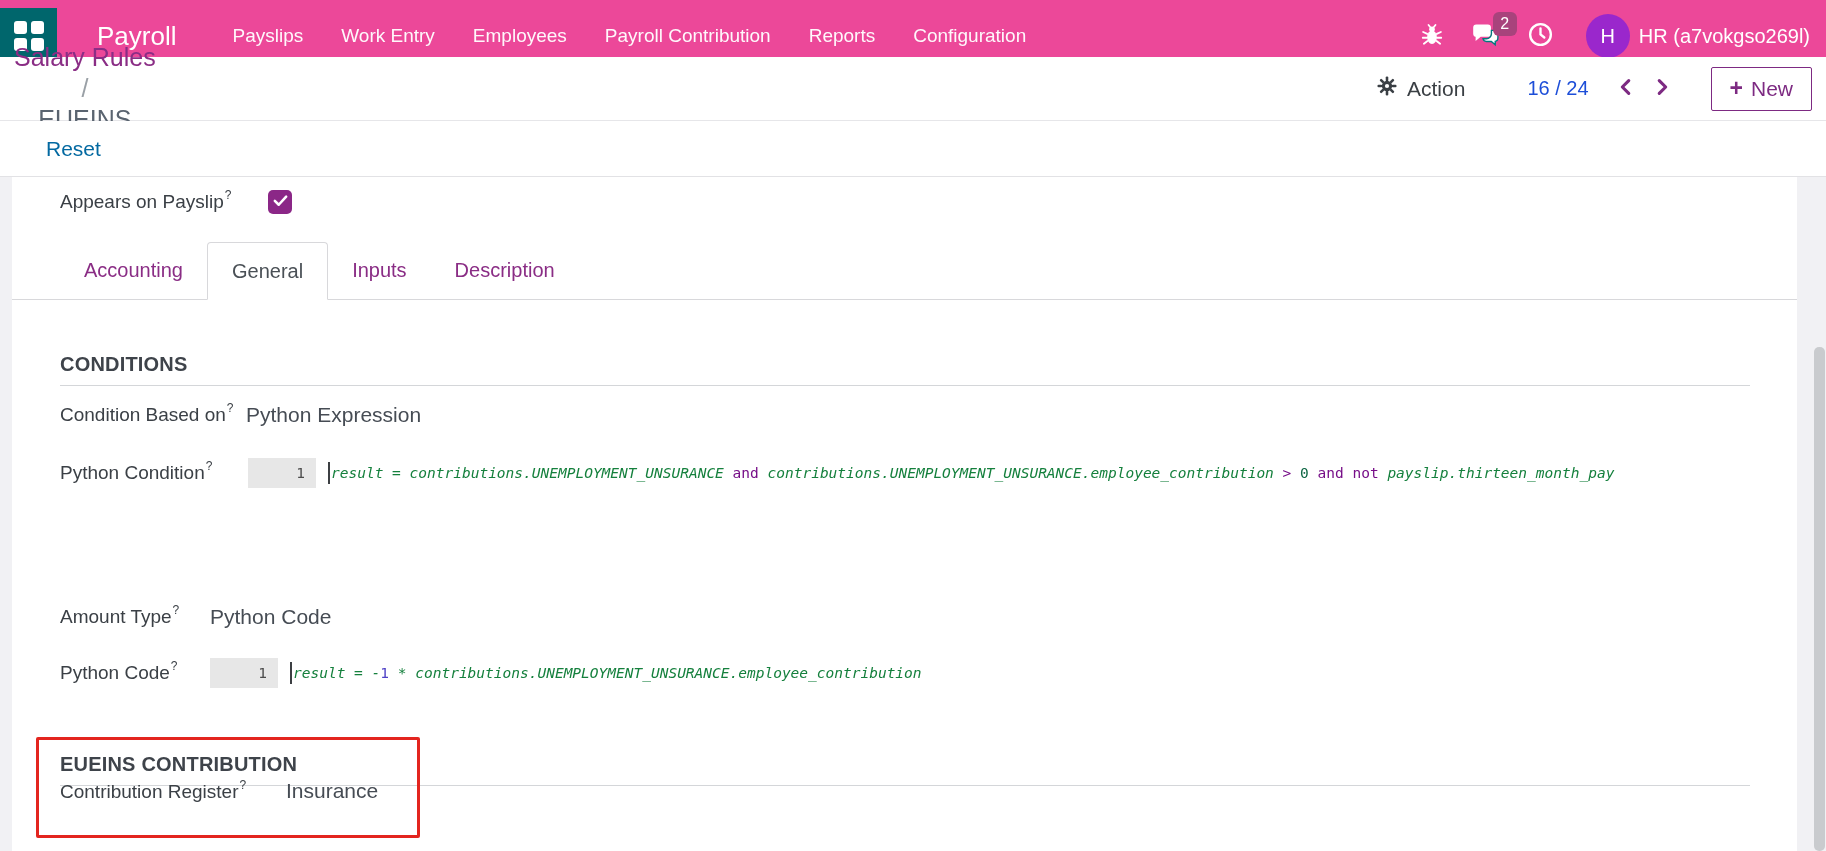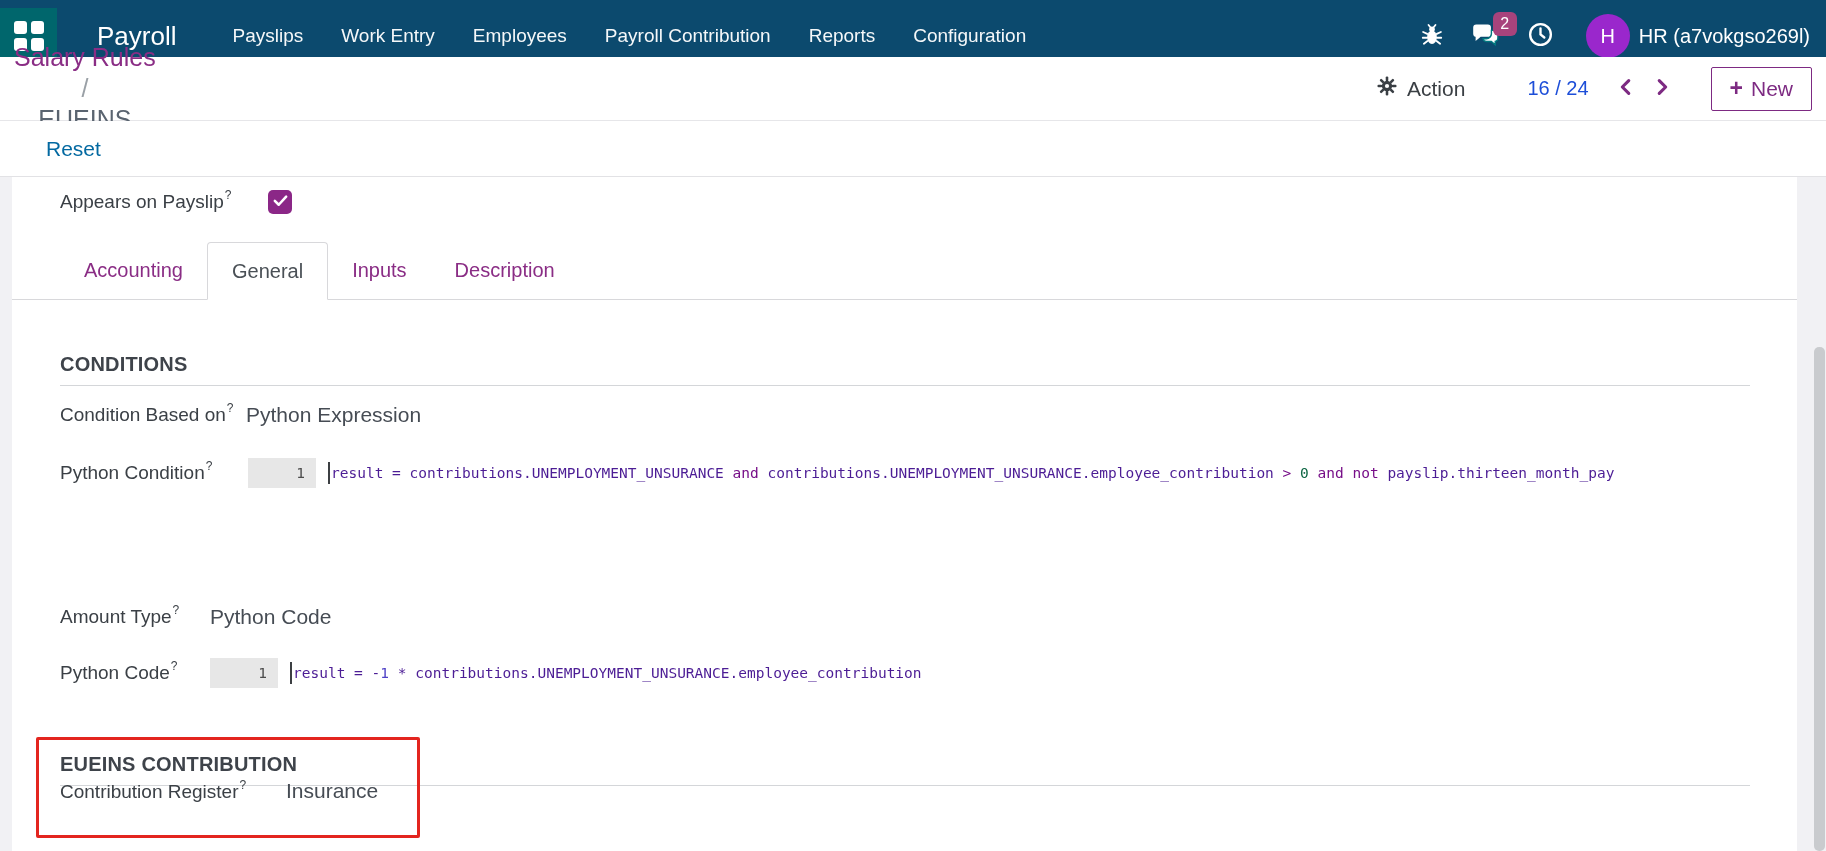--- a/index.html
+++ b/index.html
@@ -2,21 +2,21 @@
 <html><head>
 <meta charset="utf-8">
 <style>
   * { box-sizing: border-box; }
   html,body { margin:0; padding:0; background:#fff; }
   body { width:1826px; height:851px; overflow:hidden;
          font-family:"Liberation Sans", sans-serif; color:#3c4045; }
   #app { position:relative; width:1826px; height:851px; background:#fff; overflow:hidden; }
 
   
-  .navbar { position:absolute; top:0; left:0; right:0; height:72px; background:#0c4a6e;
+  .navbar { position:absolute; top:0; left:0; right:0; height:72px; background:#ec4899;
             display:flex; align-items:center; }
   .apps-btn { width:57px; height:57px; background:#00666c; border:none; cursor:pointer;
               display:flex; align-items:center; justify-content:center; flex:0 0 auto; }
   .apps-grid { display:grid; grid-template-columns:13px 13px; grid-template-rows:13px 13px; gap:4px; }
   .apps-grid i { background:#fff; border-radius:3px; }
   .brand { color:#fff; font-size:26px; font-weight:500; margin-left:40px; text-decoration:none; }
   .nav-menu { display:flex; align-items:center; margin-left:56px; gap:38px; }
   .nav-menu a { color:rgba(255,255,255,.96); font-size:19px; text-decoration:none; white-space:nowrap; }
   .systray { margin-left:auto; display:flex; align-items:center; gap:26px; padding-right:10px; }
   .systray .icon-btn { background:none; border:none; padding:0; cursor:pointer; position:relative;
@@ -80,21 +80,21 @@
                  padding-bottom:9px; }
   .group-title h3 { margin:0; font-size:20px; font-weight:700; color:#3e434a; letter-spacing:.2px; }
 
   
   .code-editor { display:flex; align-items:center; height:32px;
                  font-family:"DejaVu Sans Mono", monospace; font-size:14.5px; }
   .gutter { width:68px; height:30px; background:#e7e7e7; color:#4c4c4c; text-align:right;
             padding-right:11px; line-height:30px; flex:0 0 auto; }
   .cursor { width:2px; height:22px; background:#3c3f43; margin-left:12px; flex:0 0 auto; }
   .code-line { white-space:pre; color:#1c1c1c; margin-left:1px; }
-  .tok-plain { color:#4c1d95; }
+  .tok-plain { color:#15803d;font-style:italic; }
   .tok-kw { color:#770f88; }
   .tok-op { color:#770f88; }
   .tok-num { color:#0e6744; }
   .tok-num2 { color:#4f41c6; }
 
   
   .highlight-rect { position:absolute; left:36px; top:560px; width:384px; height:101px;
                     border:3px solid #e3251f; border-radius:2px; pointer-events:none; }
 
   

